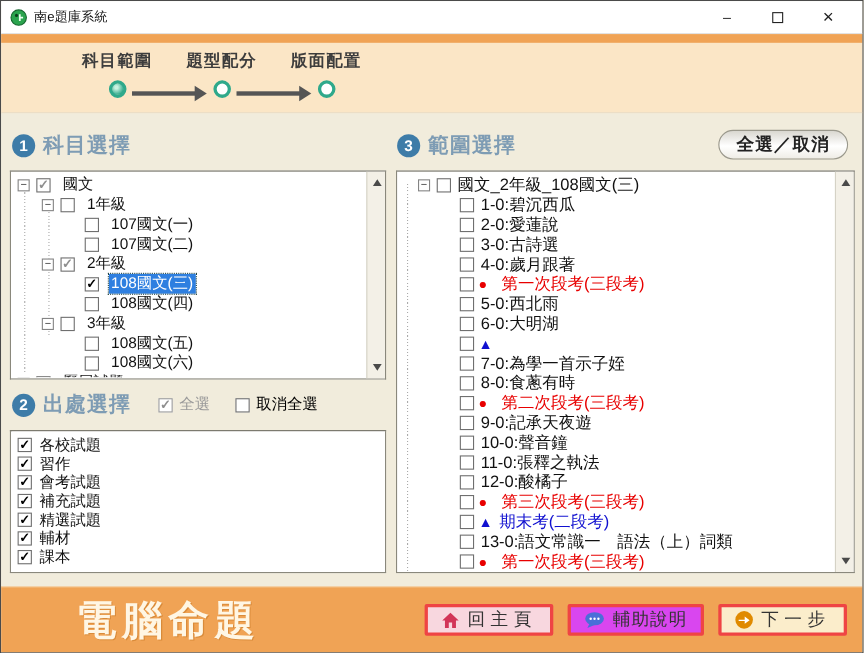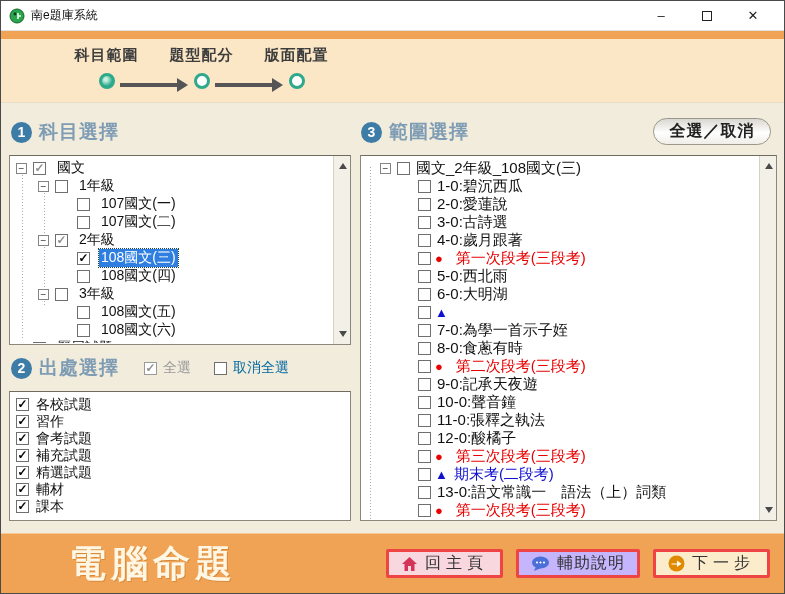--- a/index.html
+++ b/index.html
@@ -64,37 +64,37 @@
   .marker { margin-left:4px; font-size:13px; }
   .r-row[data-marker="circle"] .marker::before { content:"●"; color:#E80000; }
   .r-row[data-marker="triangle"] .marker::before { content:"▲"; color:#1010D0; }
   .r-row:not([data-marker]) .marker { display:none; }
   .r-row[data-color="red"] .t-label { color:#E80000;margin-left:11px; }
   .r-row[data-color="blue"] .t-label { color:#1010D0; }
   
   #subject-tree .treewrap { background-image:repeating-linear-gradient(to bottom,#aaa 0 1px,transparent 1px 3px),repeating-linear-gradient(to bottom,#aaa 0 1px,transparent 1px 3px); background-size:1px 170px,1px 120px; background-position:11px 12px,33px 30px; background-repeat:no-repeat; }
   #range-tree .treewrap { background-image:repeating-linear-gradient(to bottom,#aaa 0 1px,transparent 1px 3px); background-size:1px 352px; background-position:8px 10px; background-repeat:no-repeat;padding-left:15px; }
   
-  .hdr-check { display:flex; align-items:center; gap:6px; font-size:14px; color:#0369a1; }
+  .hdr-check { display:flex; align-items:center; gap:6px; font-size:14px; color:#000000; }
   .hdr-check .cb { width:13px; height:13px; }
   .hdr-check[data-state="gray"] { color:#9a9a9a; }
   .hdr-check[data-state="gray"] .cb { border-color:#9a9a9a; }
   
   .s-row { font-size:14px; height:17px; padding-left:4px; }
   .s-row .t-label { margin-left:5px; }
   
   .pill-btn { position:absolute; right:13px; top:15px; width:118px; height:27px; border:1px solid #9a988c; border-radius:14px; background:linear-gradient(#d9d7d0, #ffffff 55%, #efede6); font-size:16px; font-weight:bold; color:#222; display:flex; align-items:center; justify-content:center; letter-spacing:1px; cursor:default; }
   
   .footer { height:60px; background:#F0A355; flex:0 0 auto; display:flex; align-items:center; border-top:1px solid #f6ca96; }
   .brand { margin-left:68px; font-size:37px; font-weight:bold; color:#FFF6E4; letter-spacing:5px; text-shadow:1px 1px 0 #d98b3a; }
   .fbtns { margin-left:auto; margin-right:14px; display:flex; gap:13px; }
   .fbtn { height:29px; display:flex; align-items:center; gap:7px; padding:0 12px; border:3px solid #ef4444; border-radius:2px; font-size:16px; color:#333; cursor:default; }
   .fbtn svg { flex:0 0 auto; }
   .fbtn-home { background:#F8D7DF; letter-spacing:5px; }
-  .fbtn-help { background:#c4b5fd; letter-spacing:1px; }
+  .fbtn-help { background:#d946ef; letter-spacing:1px; }
   .fbtn-next { background:#FBEDCB; letter-spacing:5px; }
 </style>
 </head>
 <body>
 
 <div class="titlebar">
   <svg class="appicon" viewBox="0 0 16 16">
     <circle cx="8" cy="8" r="7" fill="#2BA44E" stroke="#14672e" stroke-width="1"></circle>
     <circle cx="6" cy="6" r="1.4" fill="#0b3d1c"></circle>
     <path d="M9 5 v6 M9 8 h3" stroke="#eafff0" stroke-width="1.6" fill="none"></path>

